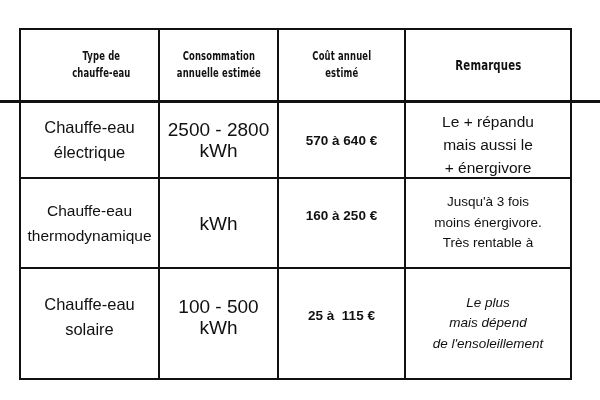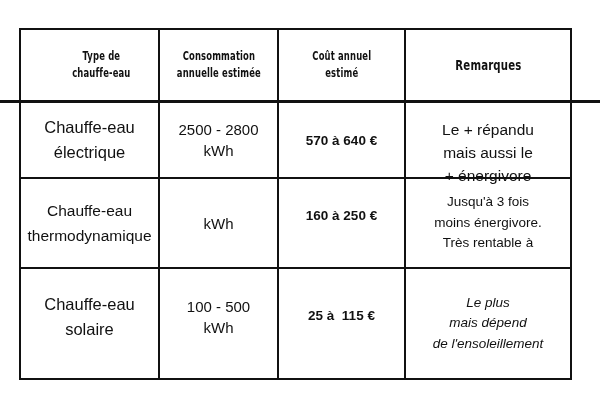--- a/index.html
+++ b/index.html
@@ -6,21 +6,21 @@
     body { width: 600px; height: 400px; position: relative; overflow: hidden; font-family: "Liberation Sans", sans-serif; color: #111; }
     .tbl { position: absolute; left: 19px; top: 28px; width: 553px; height: 352px; border: 2px solid #111; box-sizing: border-box; }
     .vline { position: absolute; top: 28px; height: 352px; width: 2px; background: #111; }
     .hline { position: absolute; left: 19px; width: 553px; height: 2px; background: #111; }
     .hdr-rule { position: absolute; left: 0; top: 100px; width: 600px; height: 3px; background: #111; }
     .cell { position: absolute; display: flex; align-items: center; justify-content: center; text-align: center; box-sizing: border-box; }
     .hdr { font-family: "DejaVu Sans", sans-serif; font-weight: bold; font-stretch: condensed; transform: scaleX(0.78); letter-spacing: 0.2px; }
     .h-small { font-size: 12px; line-height: 17px; }
     .h-big { font-size: 14.5px; }
     .t-type { font-size: 16.5px; line-height: 25px; }
-    .t-cons { font-size: 15px; line-height: 21px; }
+    .t-cons { font-size: 19px; line-height: 21px; }
     .t-cost { font-size: 13.5px; font-weight: bold; }
     .t-rem { font-size: 15.5px; line-height: 23px; }
     .t-rem2 { font-size: 13.5px; line-height: 20.5px; }
   </style>
 </head>
 <body>
 
 <div>
   <div class="tbl"></div>
   <div class="vline" style="left:158px"></div>
@@ -60,21 +60,21 @@
   </div>
   <div class="cell t-cons" style="left:160px;top:103px;width:117px;height:74px;">
     <div>
       <div>2500 - 2800</div>
       <div>kWh</div>
     </div>
   </div>
   <div class="cell t-cost" style="left:279px;top:103px;width:125px;height:74px;">
     <div>570 à 640 €</div>
   </div>
-  <div class="cell t-rem" style="left:406px;top:115px;width:164px;height:74px;">
+  <div class="cell t-rem" style="left:406px;top:107px;width:164px;height:74px;">
     <div>
       <div>Le + répandu</div>
       <div>mais aussi le</div>
       <div>+ énergivore</div>
     </div>
   </div>
 
   <div class="cell t-type" style="left:21px;top:179px;width:137px;height:88px;font-size:15.5px;">
     <div>
       <div>Chauffe-eau</div>

